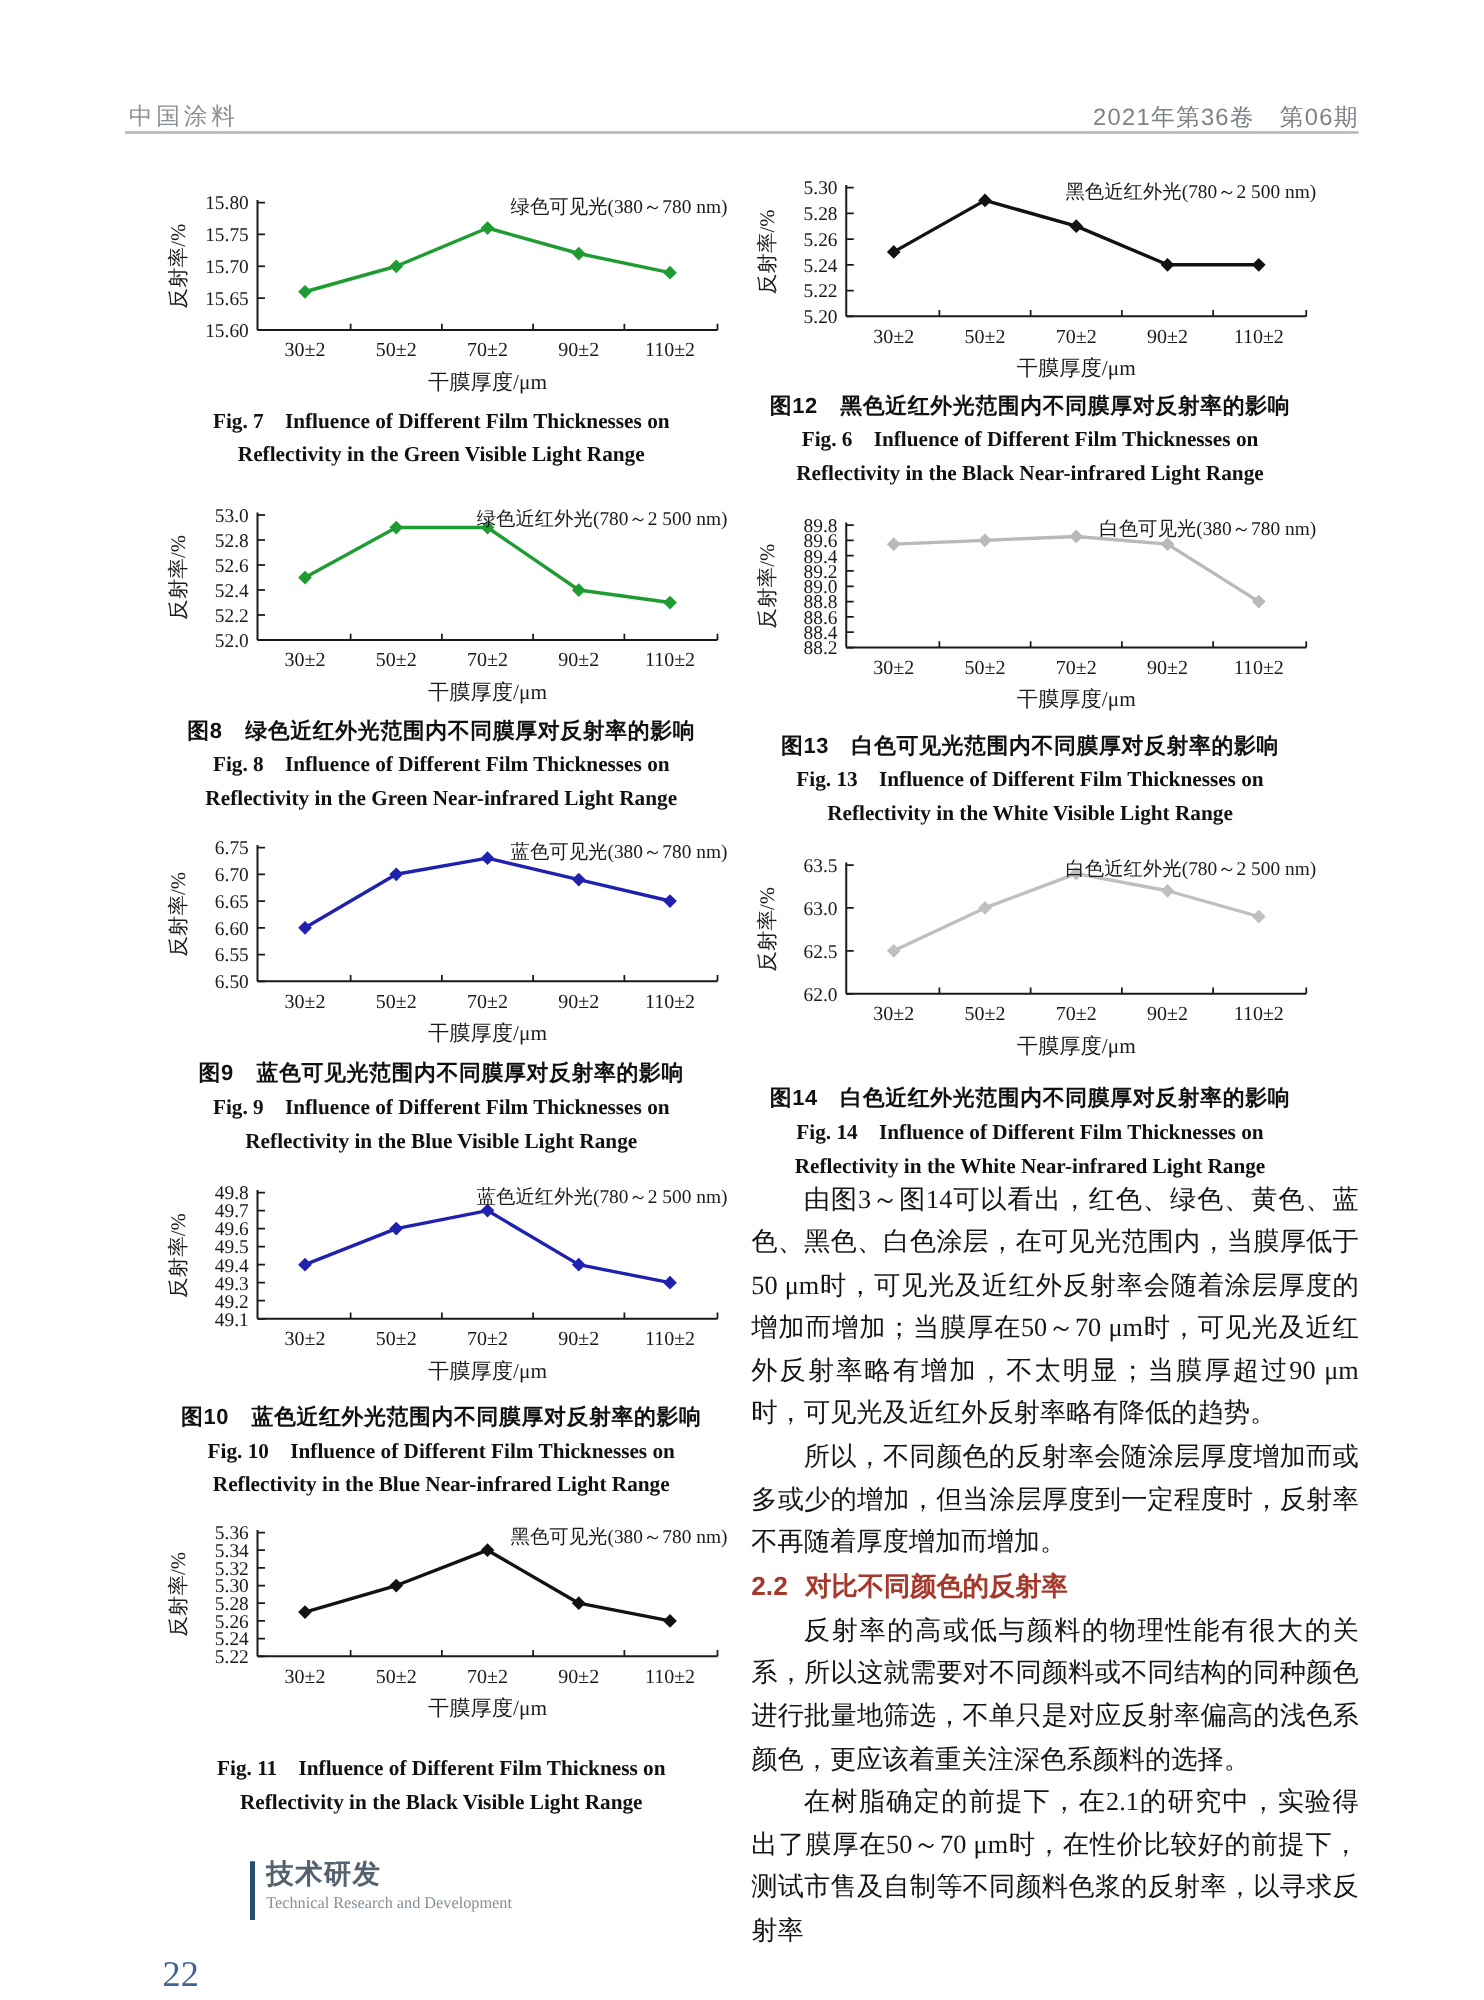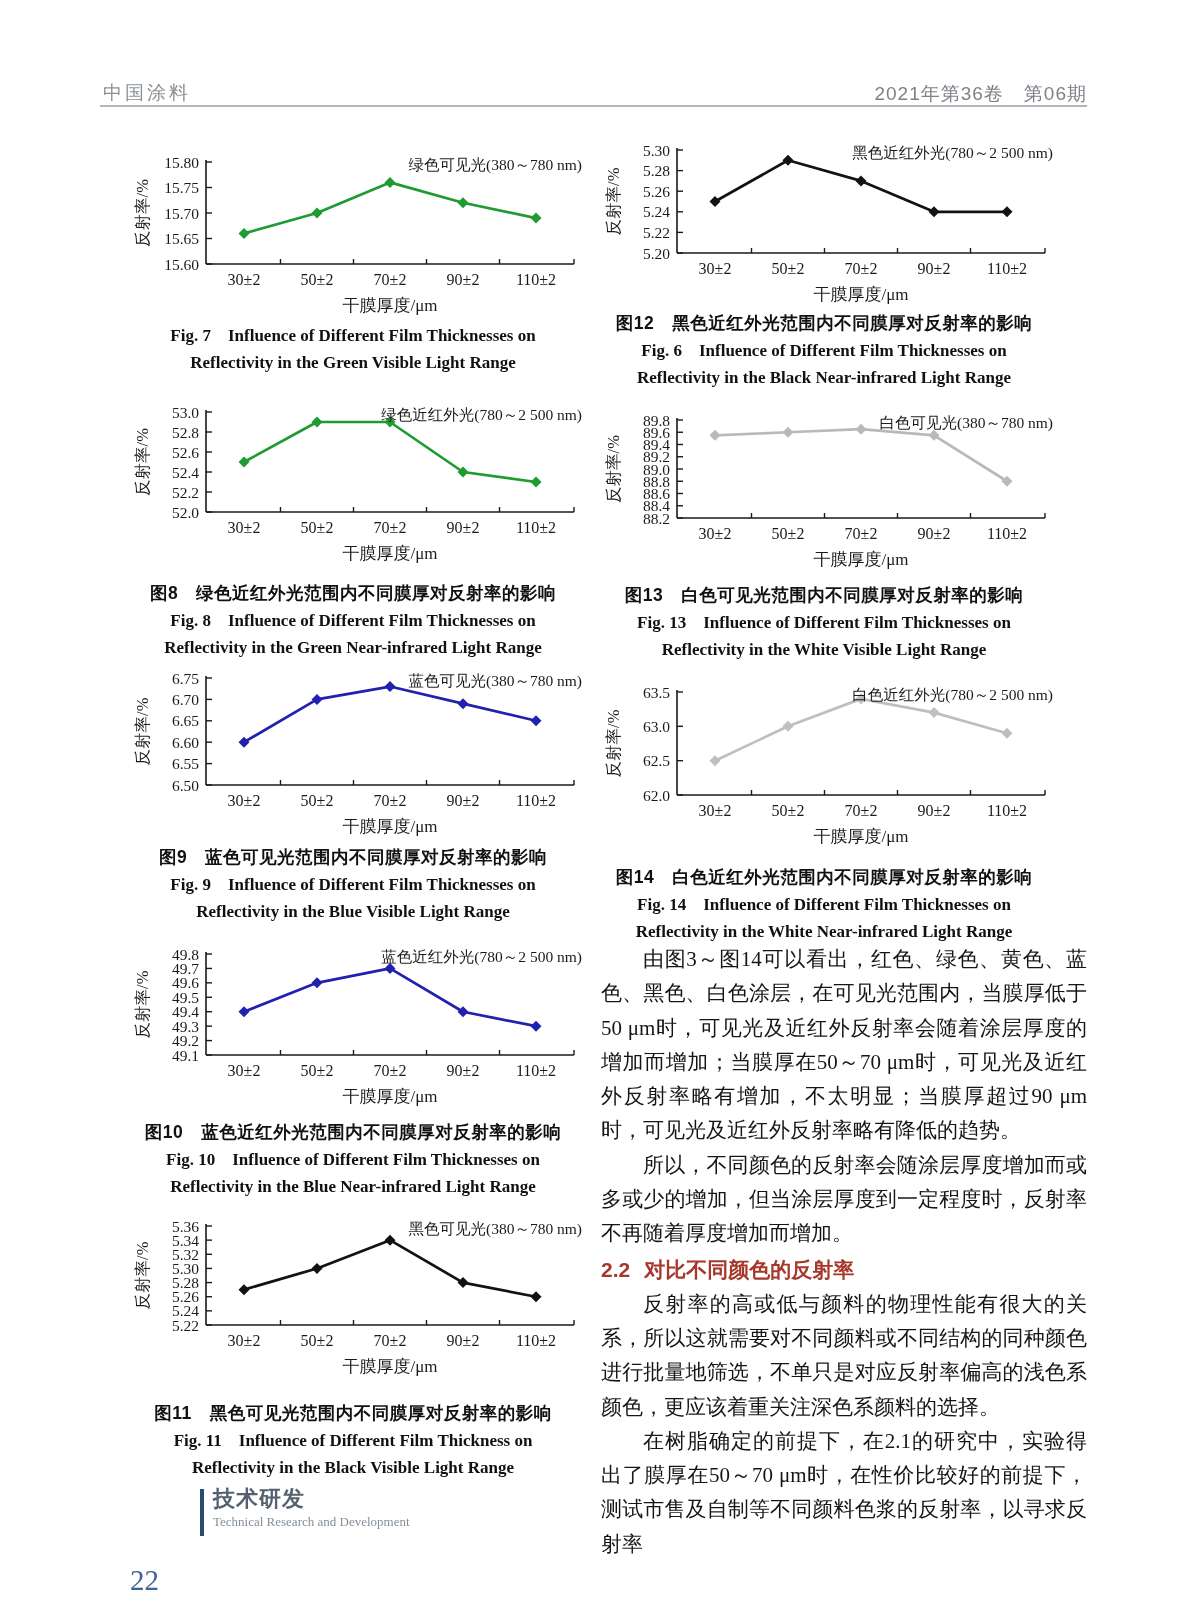--- a/index.html
+++ b/index.html
@@ -17,21 +17,21 @@
   .chart-block{position:absolute;width:470px;}
   #cb0{left:118px;top:138px}
   #cb1{left:118px;top:388px}
   #cb2{left:118px;top:654px}
   #cb3{left:118px;top:930px}
   #cb4{left:118px;top:1202px}
   #cb5{left:589px;top:126px}
   #cb6{left:589px;top:396px}
   #cb7{left:589px;top:668px}
   .caps{width:470px;text-align:center;}
-  #cb0 .caps{margin-top:2px}#cb1 .caps{margin-top:12px}#cb2 .caps{margin-top:3px}
+  #cb0 .caps{margin-top:2px}#cb1 .caps{margin-top:2px}#cb2 .caps{margin-top:3px}
   #cb3 .caps{margin-top:8px}#cb4 .caps{margin-top:19px}#cb5 .caps{margin-top:1px}
   #cb6 .caps{margin-top:8px}#cb7 .caps{margin-top:13px}
   .cap-zh{font-family:"Liberation Sans","DejaVu Sans",sans-serif;font-weight:700;font-size:17.5px;
           letter-spacing:0.5px;line-height:27px;color:#111;}
   .cap-en{font-family:"Liberation Serif","DejaVu Serif",serif;font-weight:700;font-size:17px;
           line-height:27px;color:#111;}
 
   
   .body-col{position:absolute;left:601px;top:942px;width:486px;font-size:21px;line-height:34.3px;
             text-align:justify;color:#151515;}
@@ -264,21 +264,20 @@
           <text x="464" y="32" font-size="15.5" text-anchor="end" fill="#1a1a1a">黑色可见光(380～780 nm)</text>
           <text x="126" y="144" font-size="16" text-anchor="middle" fill="#1a1a1a">30±2</text>
           <text x="199" y="144" font-size="16" text-anchor="middle" fill="#1a1a1a">50±2</text>
           <text x="272" y="144" font-size="16" text-anchor="middle" fill="#1a1a1a">70±2</text>
           <text x="345" y="144" font-size="16" text-anchor="middle" fill="#1a1a1a">90±2</text>
           <text x="418" y="144" font-size="16" text-anchor="middle" fill="#1a1a1a">110±2</text>
           <text x="272" y="170" font-size="17" text-anchor="middle" fill="#1a1a1a">干膜厚度/μm</text>
           <text x="30" y="73.5" font-size="16.5" text-anchor="middle" fill="#1a1a1a" transform="rotate(-90 30 73.5)">反射率/%</text>
         </svg></div>
     <div class="caps">
-      <div class="cap-zh">图11　黑色可见光范围内不同膜厚对反射率的影响</div>
       <div class="cap-en">Fig. 11　Influence of Different Film Thickness on</div>
       <div class="cap-en">Reflectivity in the Black Visible Light Range</div>
     </div>
   </div>
 
   <div class="chart-block" id="cb5">
     <div class="chart-svg"><svg width="470" height="179" viewBox="0 0 470 179">
           <line x1="88" y1="22" x2="88" y2="127" stroke="#1a1a1a" stroke-width="1.6"></line>
           <line x1="88" y1="127" x2="456" y2="127" stroke="#1a1a1a" stroke-width="1.6"></line>
           <line x1="88" y1="24" x2="94" y2="24" stroke="#1a1a1a" stroke-width="1.4"></line>

